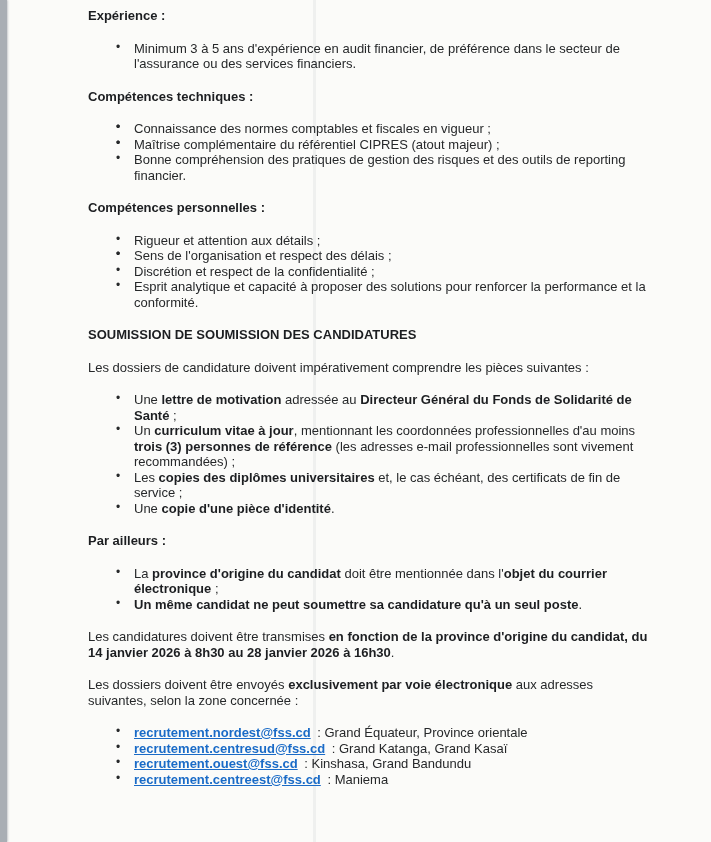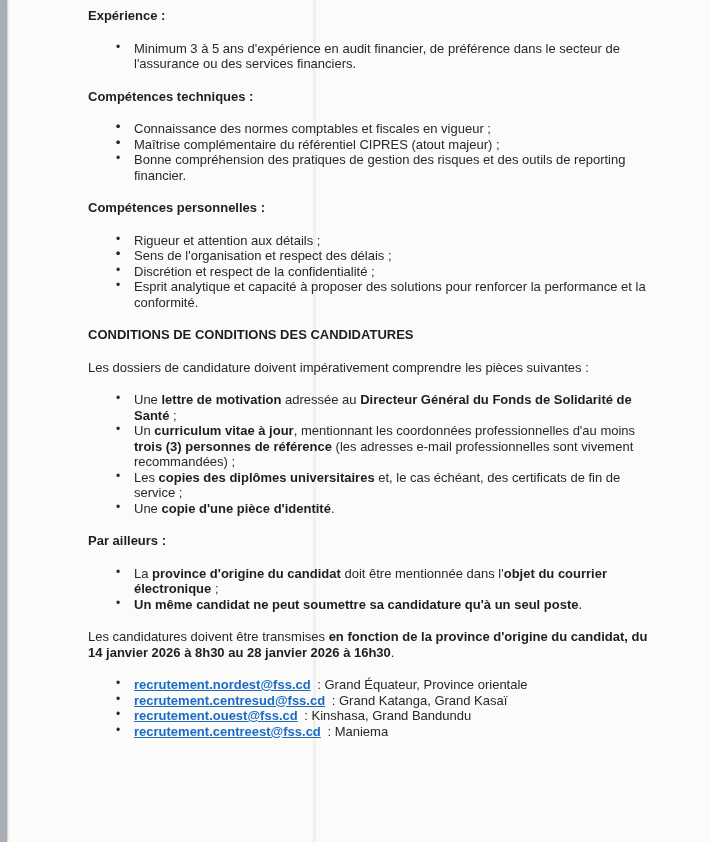--- a/index.html
+++ b/index.html
@@ -56,34 +56,35 @@
         <li><span class="dot">•</span><span class="r">Bonne compréhension des pratiques de gestion des risques et des outils de reporting financier.</span></li>
       </ul>
       <div class="heading"><span class="b">Compétences personnelles :</span></div>
       <ul class="bullets">
         <li><span class="dot">•</span><span class="r">Rigueur et attention aux détails ;</span></li>
         <li><span class="dot">•</span></li>
         <li><span class="dot">•</span><span class="r">Sens de l'organisation et respect des délais ;</span></li>
         <li><span class="dot">•</span><span class="r">Discrétion et respect de la confidentialité ;</span></li>
         <li><span class="dot">•</span><span class="r">Esprit analytique et capacité à proposer des solutions pour renforcer la performance et la conformité.</span></li>
       </ul>
-      <div class="heading"><span class="b">CONDITIONS DE CONDITIONS DES CANDIDATURES</span></div>
+      <div class="heading"><span class="b">SOUMISSION DE SOUMISSION DES CANDIDATURES</span></div>
       <div class="para"><span class="r">Les dossiers de candidature doivent impérativement comprendre les pièces suivantes :</span></div>
       <ul class="bullets">
         <li><span class="dot">•</span><span class="r">Une </span><span class="b">lettre de motivation</span><span class="r"> adressée au </span><span class="b">Directeur Général du Fonds de Solidarité de Santé</span><span class="r"> ;</span></li>
         <li><span class="dot">•</span><span class="r">Un </span><span class="b">curriculum vitae à jour</span><span class="r">, mentionnant les coordonnées professionnelles d'au moins </span><span class="b">trois (3) personnes de référence</span><span class="r"> (les adresses e-mail professionnelles sont vivement recommandées) ;</span></li>
         <li><span class="dot">•</span><span class="r">Les </span><span class="b">copies des diplômes universitaires</span><span class="r"> et, le cas échéant, des certificats de fin de service ;</span></li>
         <li><span class="dot">•</span><span class="r">Une </span><span class="b">copie d'une pièce d'identité</span><span class="r">.</span></li>
       </ul>
       <div class="heading"><span class="b">Par ailleurs :</span></div>
       <ul class="bullets">
         <li><span class="dot">•</span><span class="r">La </span><span class="b">province d'origine du candidat</span><span class="r"> doit être mentionnée dans l'</span><span class="b">objet du courrier électronique</span><span class="r"> ;</span></li>
         <li><span class="dot">•</span><span class="b">Un même candidat ne peut soumettre sa candidature qu'à un seul poste</span><span class="r">.</span></li>
       </ul>
       <div class="para"><span class="r">Les candidatures doivent être transmises </span><span class="b">en fonction de la province d'origine du candidat, du 14 janvier 2026 à 8h30 au 28 janvier 2026 à 16h30</span><span class="r">.</span></div>
+      <div class="para"><span class="r">Les dossiers doivent être envoyés </span><span class="b">exclusivement par voie électronique</span><span class="r"> aux adresses suivantes, selon la zone concernée :</span></div>
       <ul class="bullets">
         <li><span class="dot">•</span><span class="link">recrutement.nordest@fss.cd</span><span class="r"> : Grand Équateur, Province orientale</span></li>
         <li><span class="dot">•</span><span class="link">recrutement.centresud@fss.cd</span><span class="r"> : Grand Katanga, Grand Kasaï</span></li>
         <li><span class="dot">•</span><span class="link">recrutement.ouest@fss.cd</span><span class="r"> : Kinshasa, Grand Bandundu</span></li>
         <li><span class="dot">•</span><span class="link">recrutement.centreest@fss.cd</span><span class="r"> : Maniema</span></li>
       </ul>
     </div>
 </div>
 
 </body></html>

